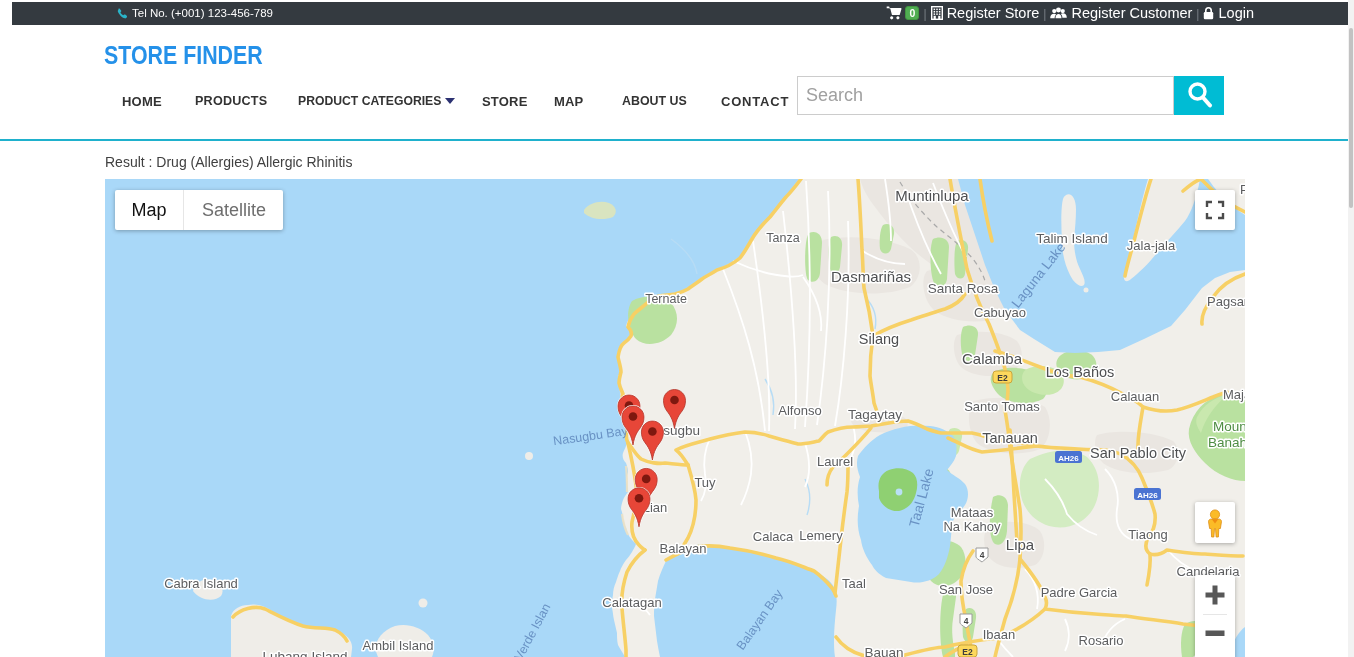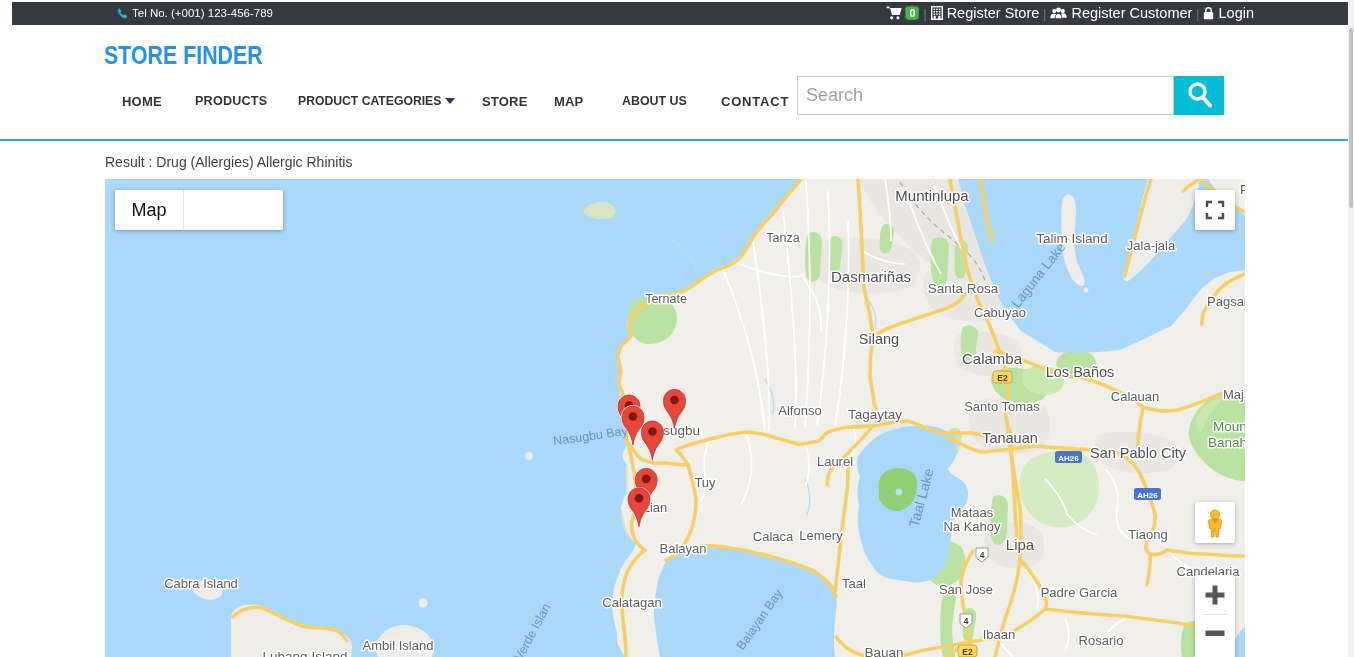--- a/index.html
+++ b/index.html
@@ -327,20 +327,21 @@
 
 <use href="#pin" x="569.5" y="221.5"></use>
 <use href="#pinh" x="524" y="227"></use>
 <use href="#pinh" x="528" y="238"></use>
 <use href="#pinh" x="547.4" y="253"></use>
 <use href="#pinh" x="541.2" y="300.4"></use>
 <use href="#pinh" x="534" y="319.8"></use>
 </svg>
     <div id="mapsat" class="gmctl">
         <div class="b1">Map</div>
+        <div class="b2">Satellite</div>
       </div>
     <div id="fsbtn" class="gmctl"><svg width="40" height="40" viewBox="0 0 40 40">
           <g stroke="#4b4b4b" stroke-width="2.4" fill="none">
             <path d="M12 17v-5h5"></path>
             <path d="M23 12h5v5"></path>
             <path d="M28 23v5h-5"></path>
             <path d="M17 28h-5v-5"></path>
           </g>
         </svg></div>
     <div id="pegman" class="gmctl"><svg width="40" height="41" viewBox="0 0 40 41">

